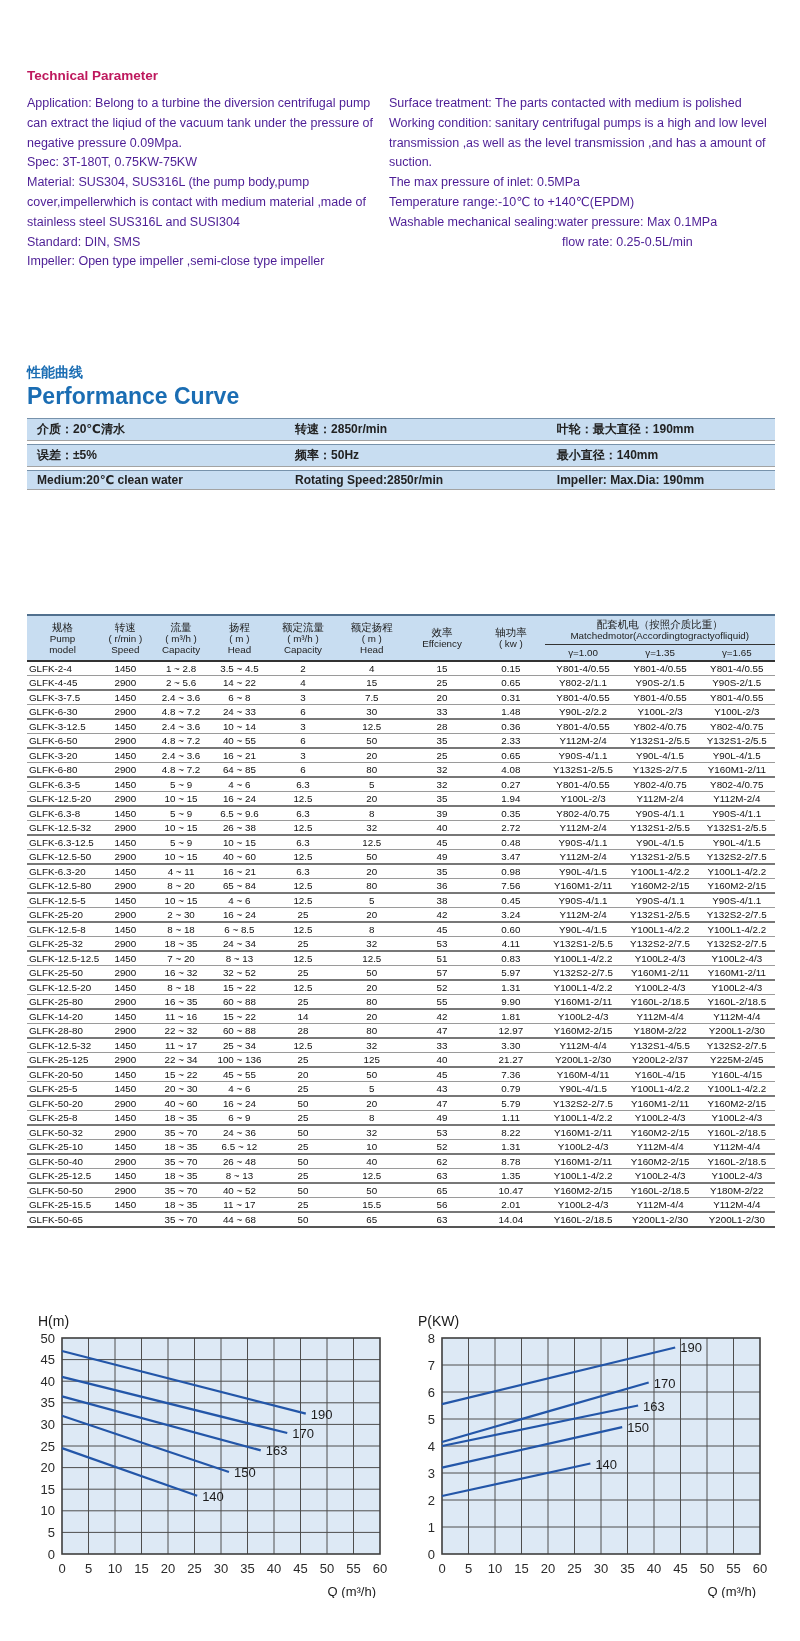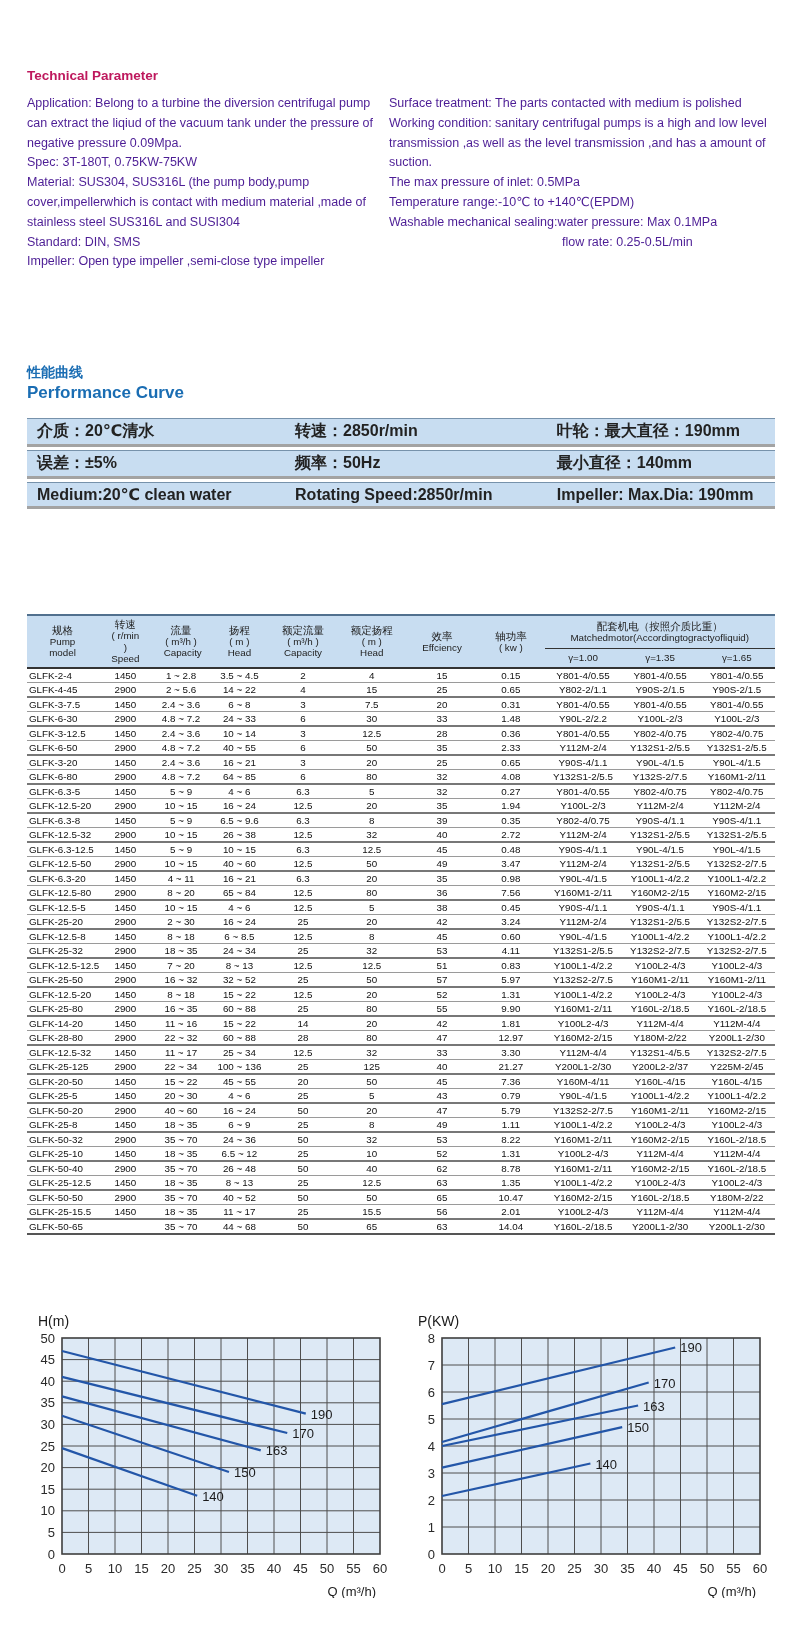--- a/index.html
+++ b/index.html
@@ -10,31 +10,31 @@
   
   .tech-title { position:absolute; top:68px; left:27px; font-size:13.5px; font-weight:bold; color:#be185d; }
   .tech-cols { position:absolute; top:94px; left:27px; width:748px; display:flex; }
   .tech-col-left  { width:362px; }
   .tech-col-right { width:386px; margin-left:0; }
   .param-line { font-size:12.5px; color:#4c1d95; line-height:19.8px; }
   .line-indent { padding-left:173px; }
 
   
   .perf-title-zh { position:absolute; top:364px; left:27px; font-size:14px; font-weight:bold; color:#1a6db3; }
-  .perf-title-en { position:absolute; top:383px; left:27px; font-size:17px; font-weight:bold; color:#1a6db3; }
+  .perf-title-en { position:absolute; top:383px; left:27px; font-size:23px; font-weight:bold; color:#1a6db3; }
   .perf-table { position:absolute; top:415px; left:27px; width:748px; border-collapse:separate; border-spacing:0 3px; }
   .perf-table td {
-    background:#c8ddf1; border-top:1px solid #7792ab; border-bottom:3px solid #a3a3a3;
-    font-size:16px; font-weight:bold; color:#222; height:20px; padding:2px 0 2px 10px; white-space:nowrap;
+    background:#c8ddf1; border-top:1px solid #7792ab; border-bottom:1px solid #a3a3a3;
+    font-size:12px; font-weight:bold; color:#222; height:20px; padding:2px 0 2px 10px; white-space:nowrap;
   }
 
   
   .dim-title { position:absolute; top:584px; left:27px; font-size:15.5px; font-weight:bold; color:#1a6db3;margin-top:44px; }
   .dim-table { position:absolute; top:614px; left:27px; width:748px; border-collapse:collapse; table-layout:fixed; }
-  .dim-table thead th { background:#c8ddf1; font-weight:normal; color:#222; vertical-align:middle; padding:2px 11px; }
+  .dim-table thead th { background:#c8ddf1; font-weight:normal; color:#222; vertical-align:middle; padding:2px 4px; }
   .dim-table thead { border-top:2px solid #4f6susolid; }
   .dim-table thead tr:first-child { border-top:2px solid #51708e; }
   .hdr-zh { font-size:10.5px; line-height:12px; }
   .hdr-en { font-size:9.8px; line-height:11.5px; }
   .motor-group-head { border-bottom:1px solid #333; }
   .dim-table thead { border-bottom:2px solid #333; }
   .dim-table tbody td { font-size:9.8px; color:#111; text-align:center; padding:1px 0; height:12.2px; white-space:nowrap; }
   .dim-table tbody td:first-child { text-align:left; padding-left:2px; }
   .dim-table tbody tr { border-bottom:1px solid #9a9a9a; }
   .dim-table tbody tr:nth-child(even) { border-bottom:2px solid #777; }

